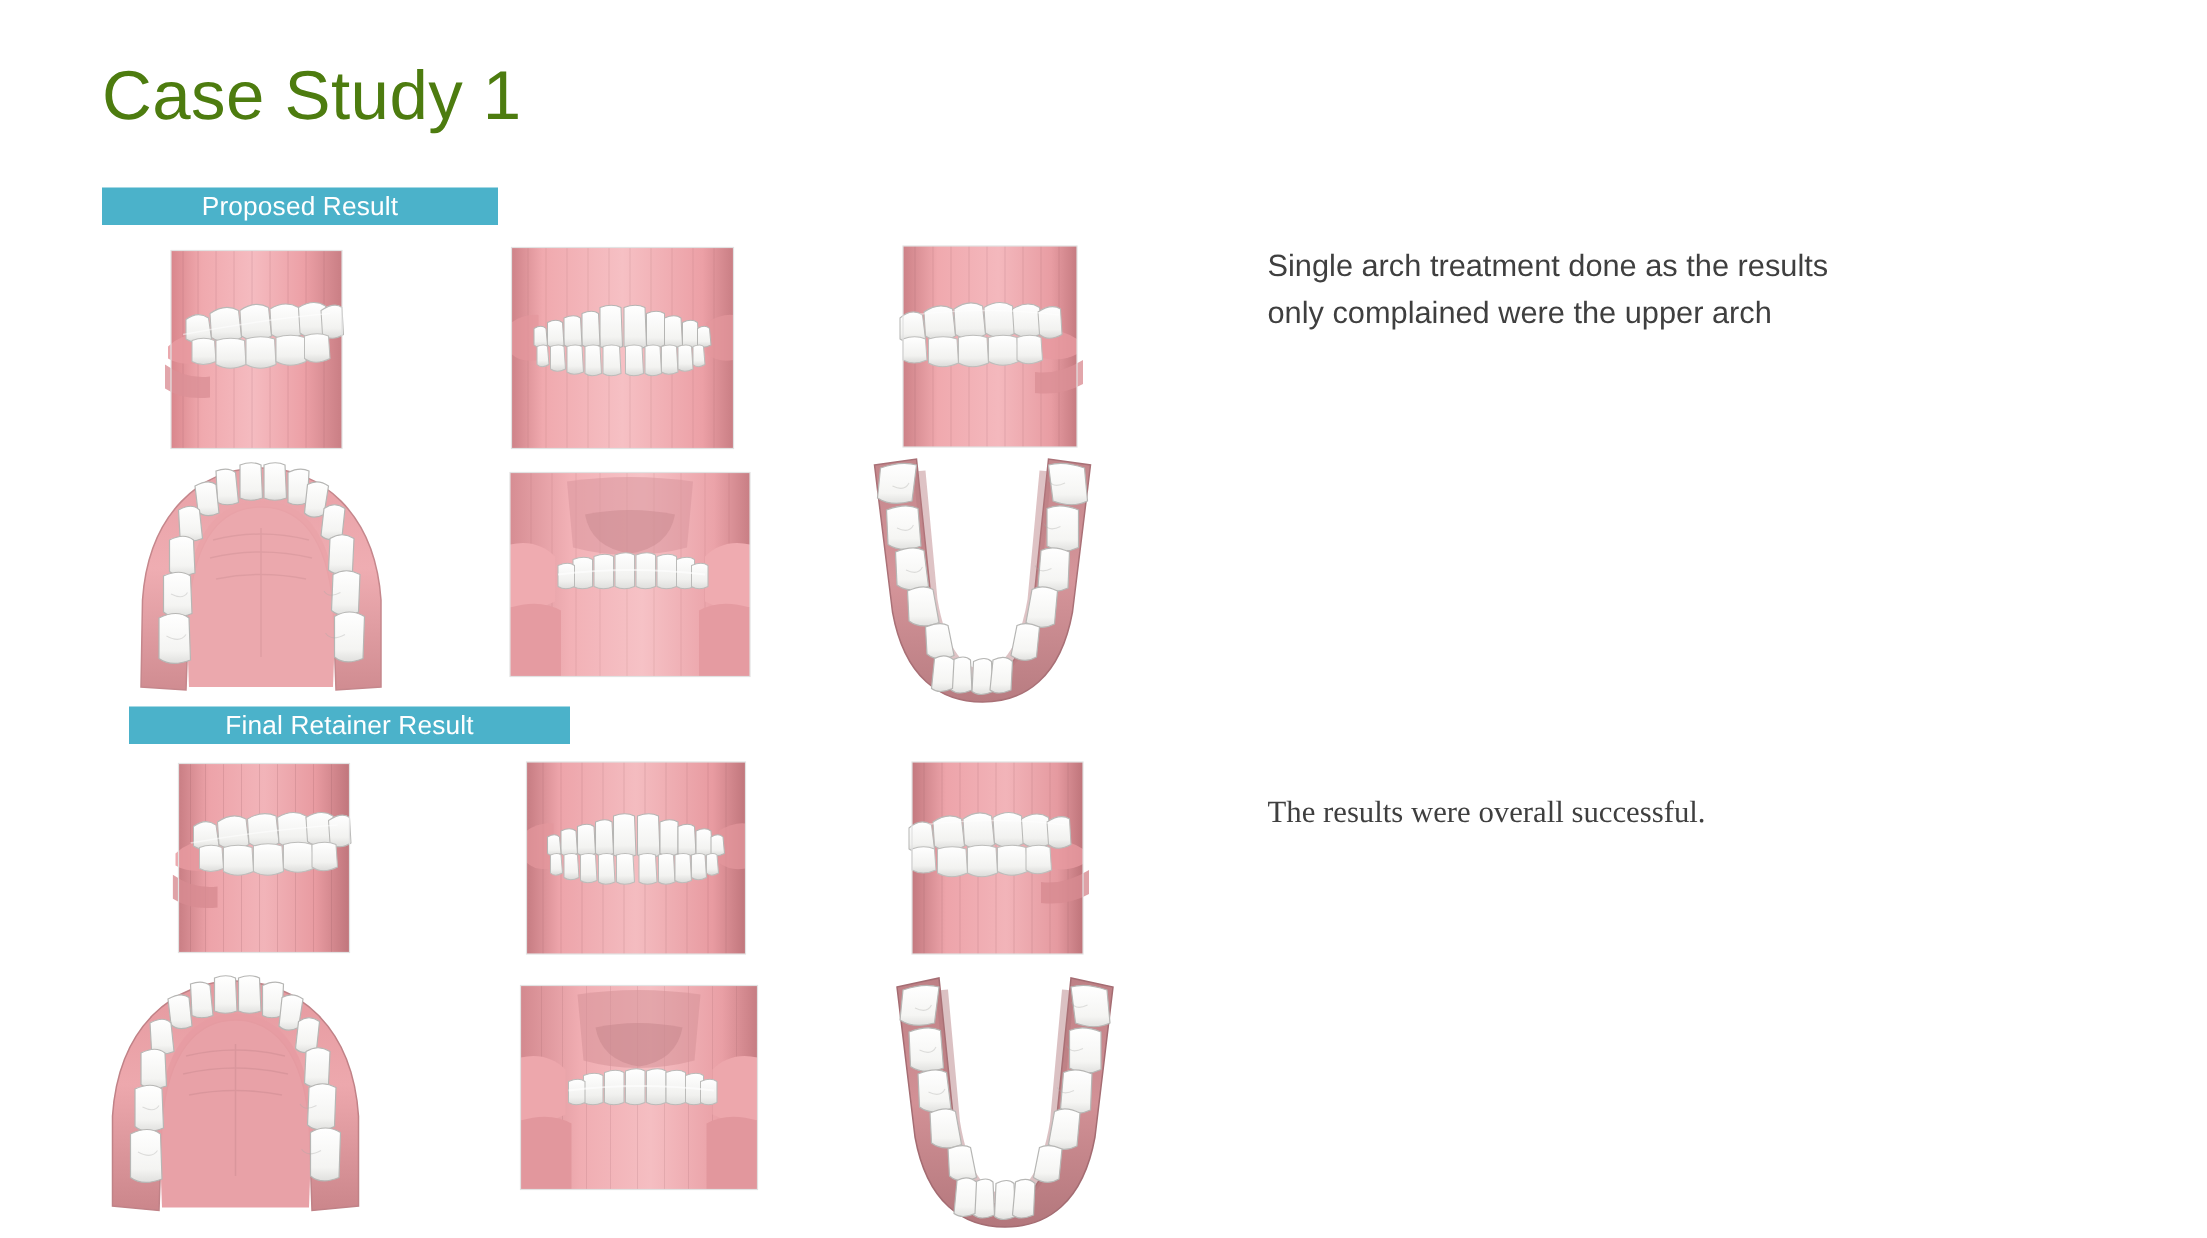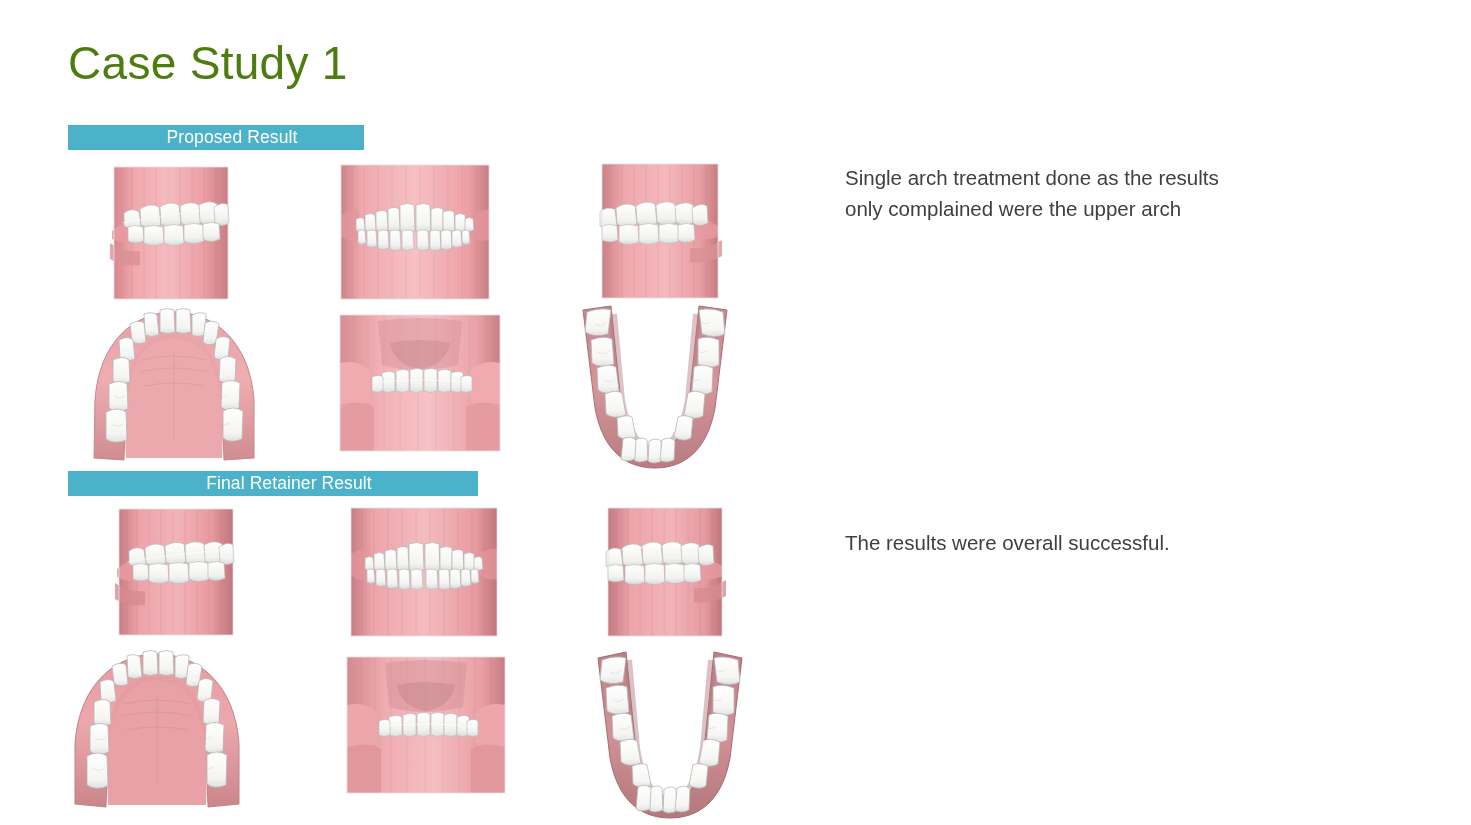--- a/index.html
+++ b/index.html
@@ -35,35 +35,34 @@
     position: absolute;
     background: #4BB2CA;
     color: #ffffff;
     font-size: 17.5px;
     font-weight: 400;
     text-align: center;
     line-height: 25px;
     height: 25px;
     letter-spacing: 0.1px;
     white-space: nowrap;
-    padding-left: 32px;
   }
   #badge-proposed { left: 68px; top: 125px; width: 264px; }
-  #badge-final    { left: 68px; top: 471px; width: 378px; }
+  #badge-final    { left: 86px; top: 471px; width: 294px; }
 
   
   .note-block {
     position: absolute;
     font-size: 20.5px;
     line-height: 31px;
     color: #3f3f3f;
     white-space: nowrap;
   }
   #note-proposed { left: 845px; top: 162px; }
-  #note-final    { left: 845px; top: 527px; }
+  #note-final    { left: 845px; top: 527px; font-family: Liberation Serif, serif; }
 
   
   .model-group { position: absolute; left: 0; top: 0; width: 100%; height: 100%; }
 
   .model-cell {
     position: absolute;
     overflow: hidden;
     background: #ffffff;
   }
   .model-cell svg { display: block; width: 100%; height: 100%; }

